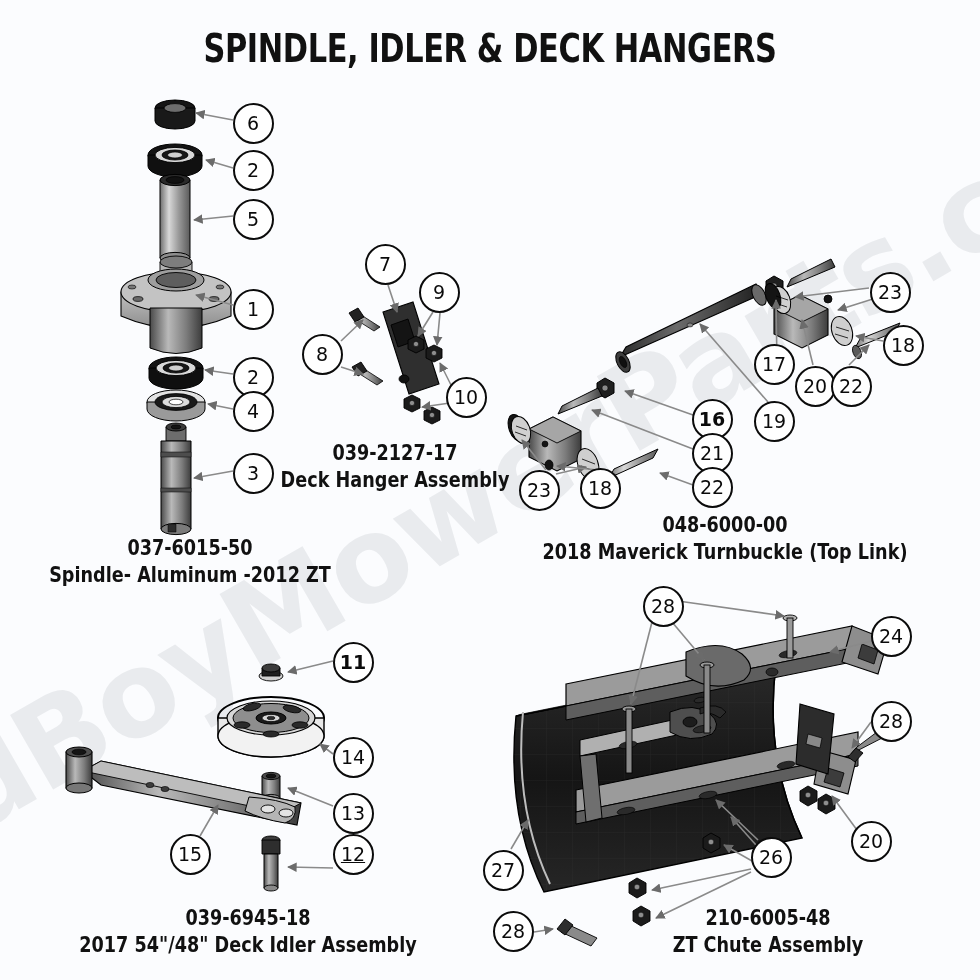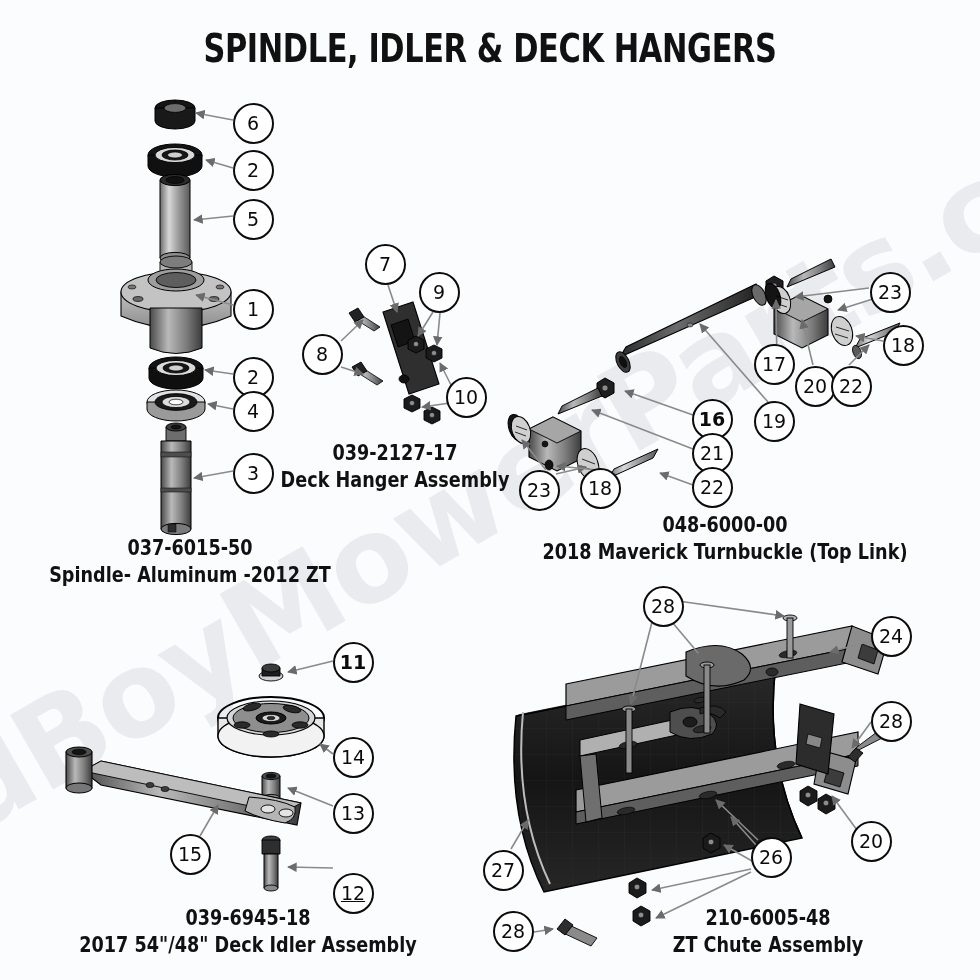--- a/index.html
+++ b/index.html
@@ -448,21 +448,21 @@
       <div class="callout" style="left: 774px; top: 421px;">19</div>
       <div class="callout" style="left: 712px; top: 419px; font-weight: bold;">16</div>
       <div class="callout" style="left: 712px; top: 453px;">21</div>
       <div class="callout" style="left: 539px; top: 490px;">23</div>
       <div class="callout" style="left: 600px; top: 488px;">18</div>
       <div class="callout" style="left: 712px; top: 487px;">22</div>
       <div class="callout" style="left: 353px; top: 662px; font-weight: bold;">11</div>
       <div class="callout" style="left: 353px; top: 757px;">14</div>
       <div class="callout" style="left: 353px; top: 813px; text-align: right;">13</div>
       <div class="callout" style="left: 190px; top: 854px;">15</div>
-      <div class="callout" style="left: 353px; top: 893px; text-decoration: underline;">12</div>
+      <div class="callout" style="left: 353px; top: 854px; text-decoration: underline;">12</div>
       <div class="callout" style="left: 663px; top: 606px;">28</div>
       <div class="callout" style="left: 891px; top: 636px;">24</div>
       <div class="callout" style="left: 891px; top: 721px;">28</div>
       <div class="callout" style="left: 871px; top: 841px;">20</div>
       <div class="callout" style="left: 771px; top: 857px; text-align: right;">26</div>
       <div class="callout" style="left: 503px; top: 870px;">27</div>
       <div class="callout" style="left: 513px; top: 931px;">28</div>
     </div>
 
   <div id="caption-layer">

